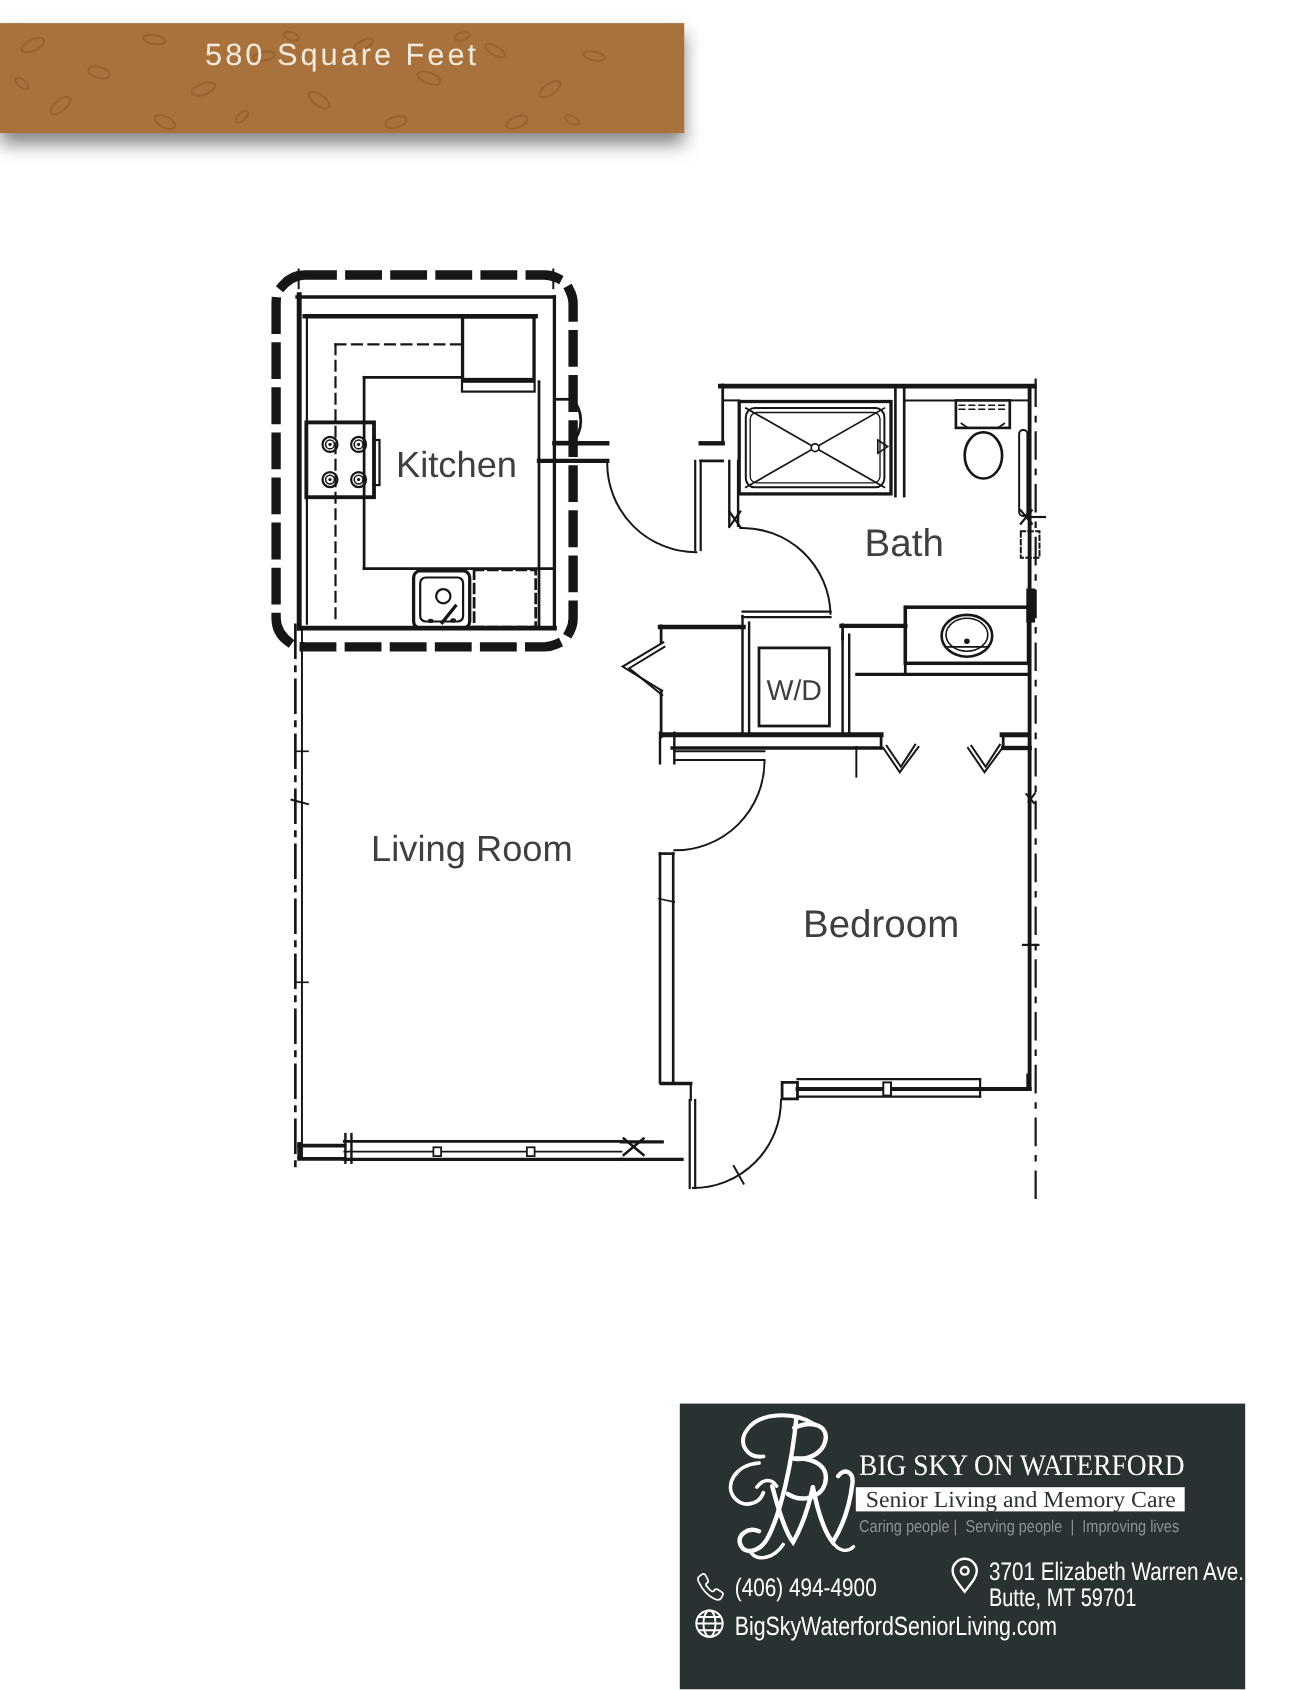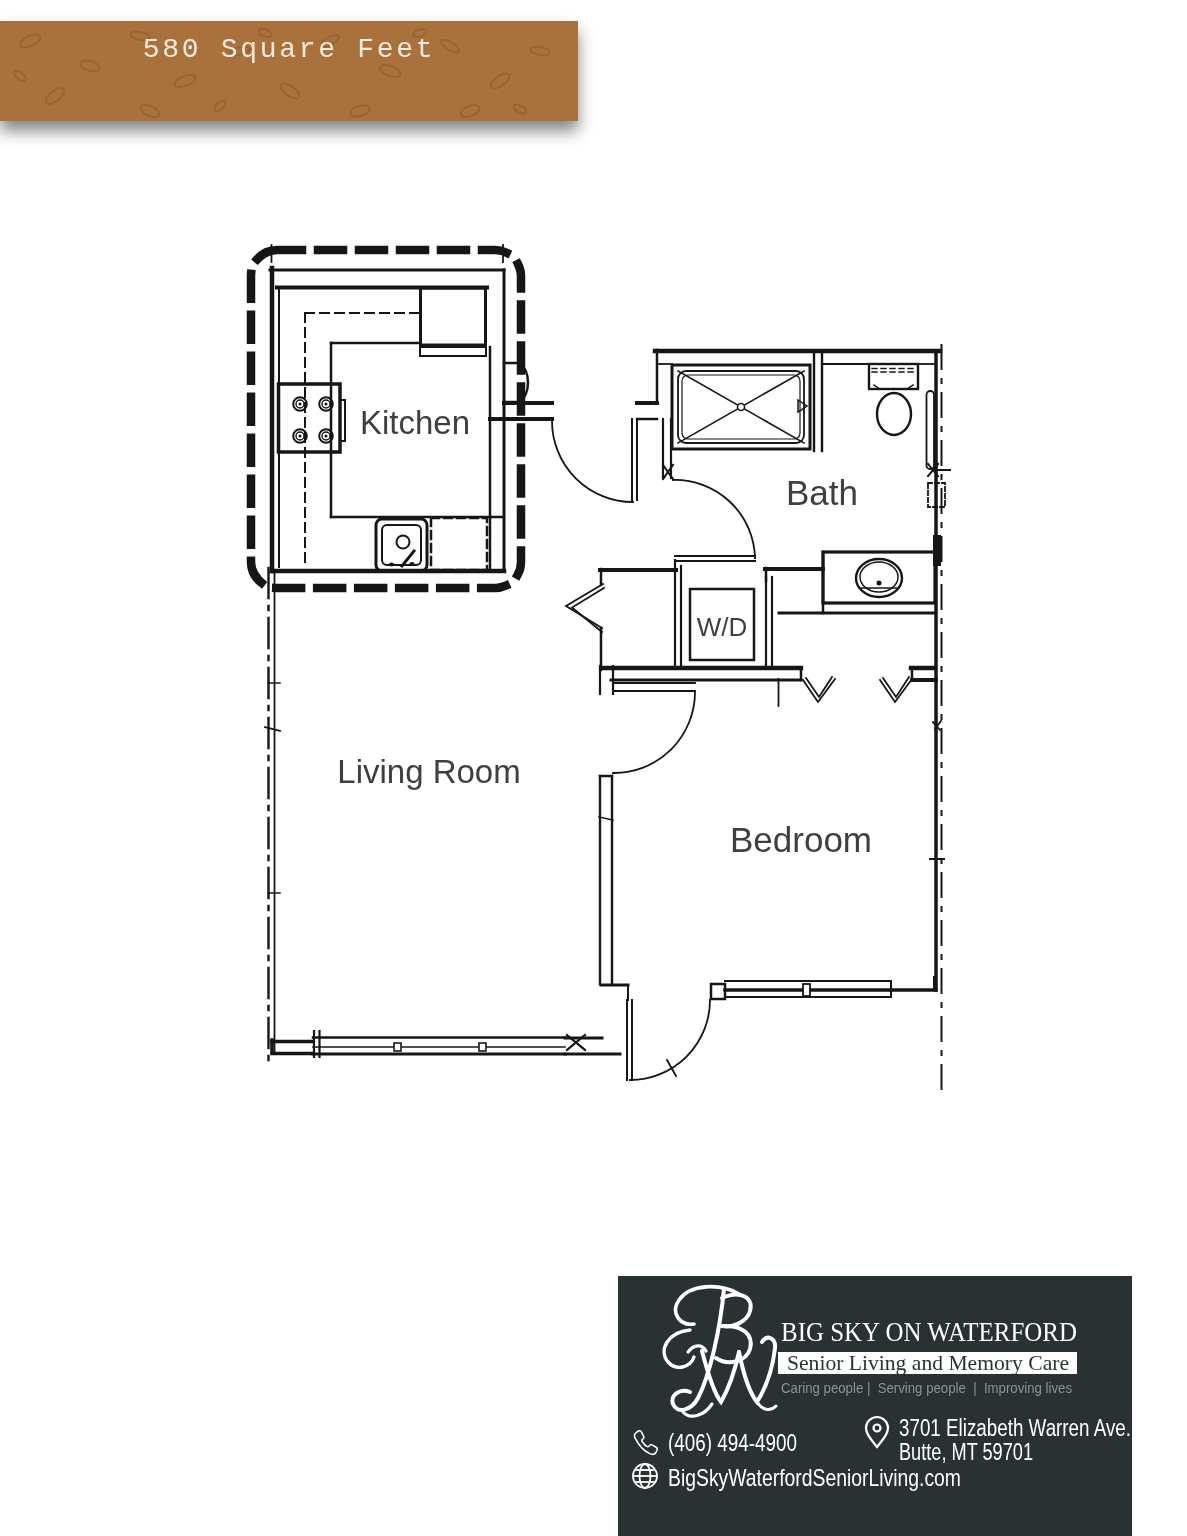--- a/index.html
+++ b/index.html
@@ -1,18 +1,18 @@
 <!DOCTYPE html>
 <html><head>
 <meta charset="utf-8">
 <style>
   html,body{margin:0;padding:0;background:#ffffff;}
   body{-webkit-font-smoothing:antialiased;width:1187px;height:1536px;position:relative;font-family:"Liberation Sans",sans-serif;overflow:hidden;}
-  .banner{position:absolute;left:0;top:21px;width:578px;height:100px;background:#a9713c;
-    filter:drop-shadow(0 10px 8px rgba(50,50,50,0.6));font-family:Liberation Mono, monospace;}
+  .banner{position:absolute;left:0;top:21px;width:622px;height:100px;background:#a9713c;
+    filter:drop-shadow(0 10px 8px rgba(50,50,50,0.6));}
   .b1{position:absolute;left:0;top:13px;width:100%;text-align:center;color:#f2ebdd;
       font-size:28px;letter-spacing:2.7px;}
   .b2{position:absolute;left:0;top:39px;width:100%;text-align:center;color:#ffffff;
       font-size:48.5px;font-weight:bold;letter-spacing:3.8px;}
   .plan{position:absolute;left:0;top:0;}
   .footer{position:absolute;left:618px;top:1276px;width:514px;height:260px;background:#2a3132;}
 </style>
 </head>
 <body>
 

